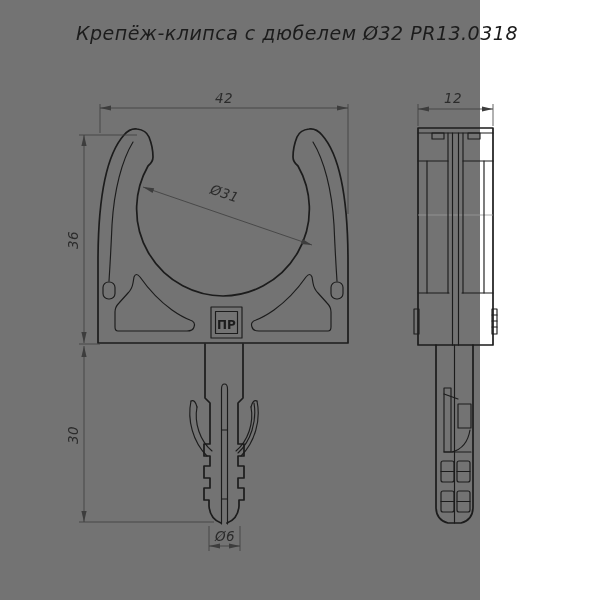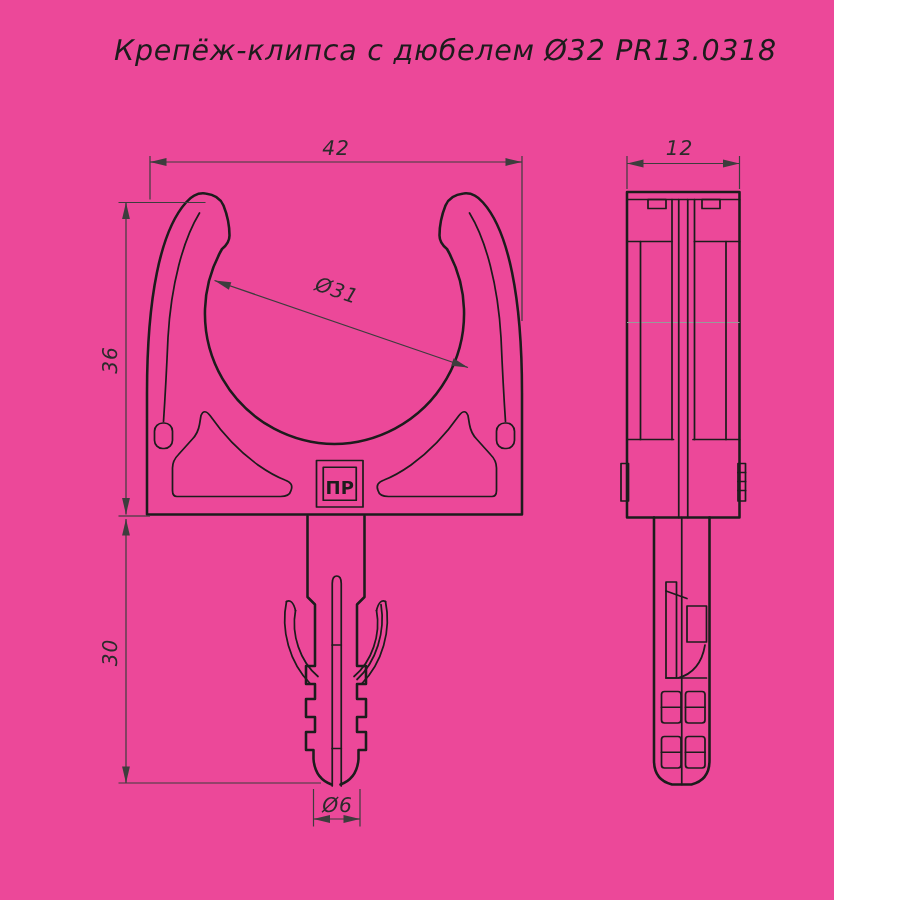--- a/index.html
+++ b/index.html
@@ -6,23 +6,23 @@
     margin: 0;
     padding: 0;
     background: #ffffff;
     width: 600px;
     height: 600px;
     overflow: hidden;
     font-family: "DejaVu Sans", "Liberation Sans", sans-serif;
   }
   .sheet {
     position: relative;
-    width: 556px;
+    width: 480px;
     height: 600px;
-    background: #ec4899;
+    background: #737373;
   }
   svg { display: block; }
   .outline {
     fill: none;
     stroke: #1c1c1c;
     stroke-width: 1.7;
     stroke-linejoin: round;
     stroke-linecap: round;
   }
   .detail {

